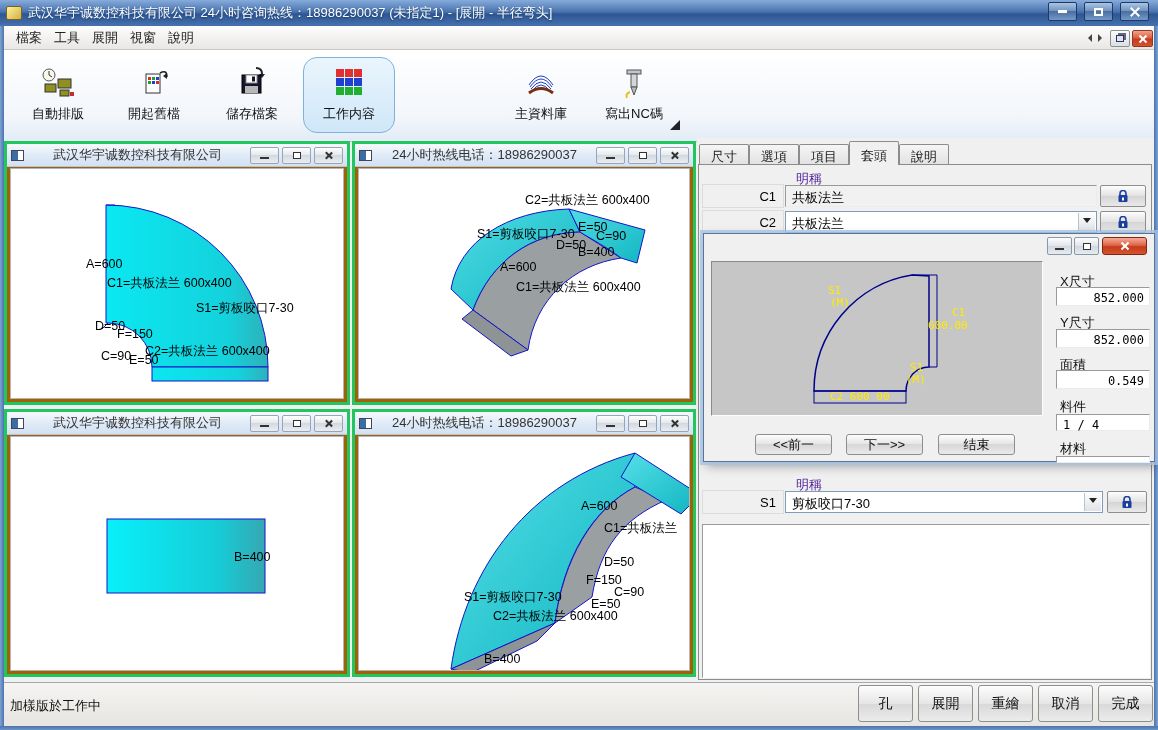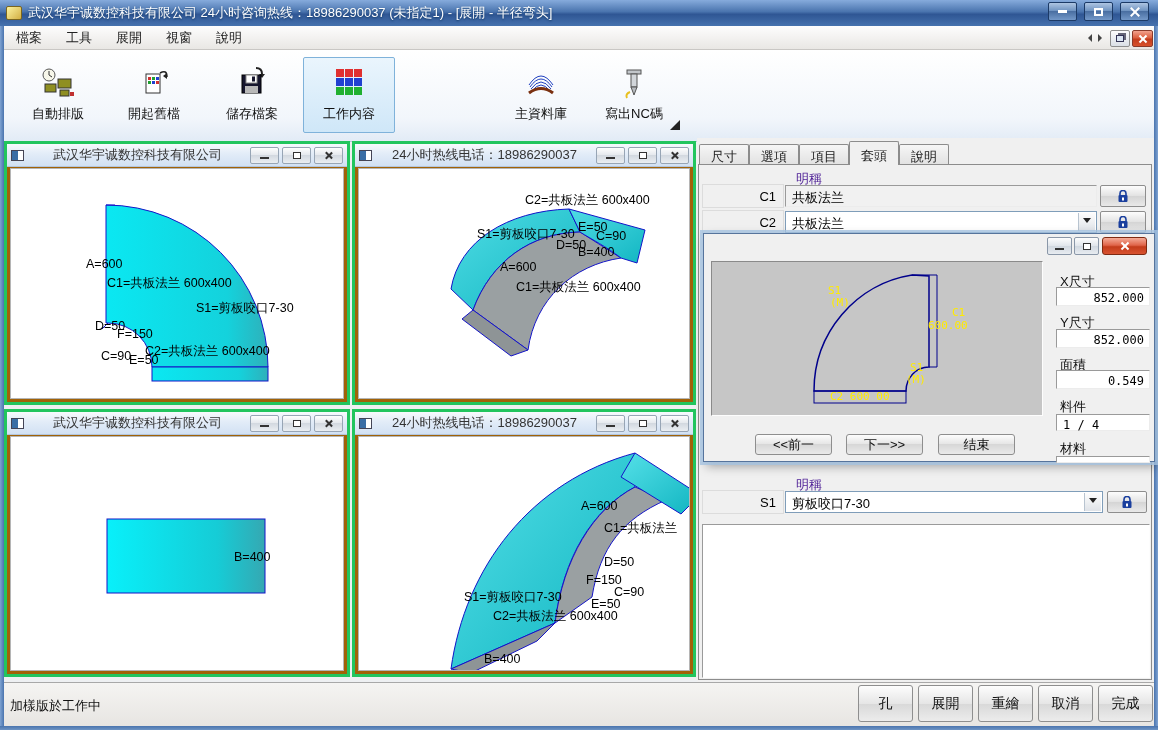--- a/index.html
+++ b/index.html
@@ -14,41 +14,41 @@
   .winctrl{position:absolute;top:2px;height:19px;width:29px;border:1px solid #1c3a66;border-radius:2px;
     background:linear-gradient(#aec5e2,#6a8fbe 50%,#4a6fa2 50%,#7398c8);display:flex;align-items:center;justify-content:center}
   .g-min{width:9px;height:3px;background:#fff}
   .g-max{width:9px;height:8px;border:2px solid #fff}
   .g-x{position:relative;width:10px;height:10px}
   .g-x::before,.g-x::after{content:"";position:absolute;left:4px;top:-1px;width:2px;height:12px;background:#fff}
   .g-x::before{transform:rotate(45deg)} .g-x::after{transform:rotate(-45deg)}
 
   
   .menubar{position:absolute;left:4px;top:26px;width:1150px;height:24px;background:linear-gradient(#fdfdfd,#e9e7e4);
-    border-bottom:1px solid #c9c7c4;display:flex;align-items:center;padding-left:12px;gap:24px;font-size:13px;color:#222}
+    border-bottom:1px solid #c9c7c4;display:flex;align-items:center;padding-left:12px;gap:12px;font-size:13px;color:#222}
   .menu-item{cursor:default}
   .nav-arrow{position:absolute;top:34px;width:0;height:0;border:4px solid transparent}
   .nav-left{left:1084px;border-right-color:#444}
   .nav-right{left:1098px;border-left-color:#444}
   .mdi-rest{position:absolute;left:1110px;top:30px;width:20px;height:17px;border:1px solid #8e8e8e;border-radius:2px;
     background:linear-gradient(#fcfcfc,#dadfe6);display:flex;align-items:center;justify-content:center}
   .g-rest{width:8px;height:7px;border:1px solid #335;background:#dce6f2;box-shadow:2px -2px 0 -0px #667}
   .mdi-close{position:absolute;left:1132px;top:30px;width:21px;height:17px;border:1px solid #8a3a2a;border-radius:2px;
     background:linear-gradient(#f2a28e,#dd5f3f 45%,#c23d1d 55%,#d8512c);display:flex;align-items:center;justify-content:center}
   .g-x-s{position:relative;width:8px;height:8px}
   .g-x-s::before,.g-x-s::after{content:"";position:absolute;left:3px;top:-1px;width:2px;height:10px;background:#fff}
   .g-x-s::before{transform:rotate(45deg)} .g-x-s::after{transform:rotate(-45deg)}
 
   
   .toolbar{position:absolute;left:4px;top:50px;width:1150px;height:92px;
     background:linear-gradient(#ffffff,#f2f6fb 75%,#e2ebf6);border-bottom:1px solid #b9c7da}
   .tbtn{position:absolute;top:7px;width:92px;height:76px;display:flex;flex-direction:column;align-items:center;
     justify-content:flex-end;padding-bottom:9px;font-size:13px;color:#111;border:1px solid transparent}
   .tbtn .ic{position:absolute;top:9px;left:50%;transform:translateX(-50%)}
-  .tbtn.active{background:linear-gradient(#eaf5fd,#cfe7f8);border:1px solid #7fb2da;border-radius:2px}
+  .tbtn.active{background:linear-gradient(#eaf5fd,#cfe7f8);border:1px solid #7fb2da;border-radius:14px}
   .tb-ovf{position:absolute;left:666px;top:70px;width:0;height:0;border:5px solid transparent;border-bottom-color:#222;border-right-color:#222}
 
   
   .frame{position:absolute;background:linear-gradient(90deg,#7fa3d2,#4a74ae)}
   .f-left{left:0;top:26px;width:4px;height:704px}
   .f-right{left:1154px;top:26px;width:4px;height:704px;background:linear-gradient(90deg,#4a74ae,#7fa3d2)}
   .f-bottom{left:0;top:726px;width:1158px;height:4px;background:linear-gradient(#4a74ae,#6e94c4)}
 
   
   .win{position:absolute;background:#a16207;border:3px solid #22c55e}

